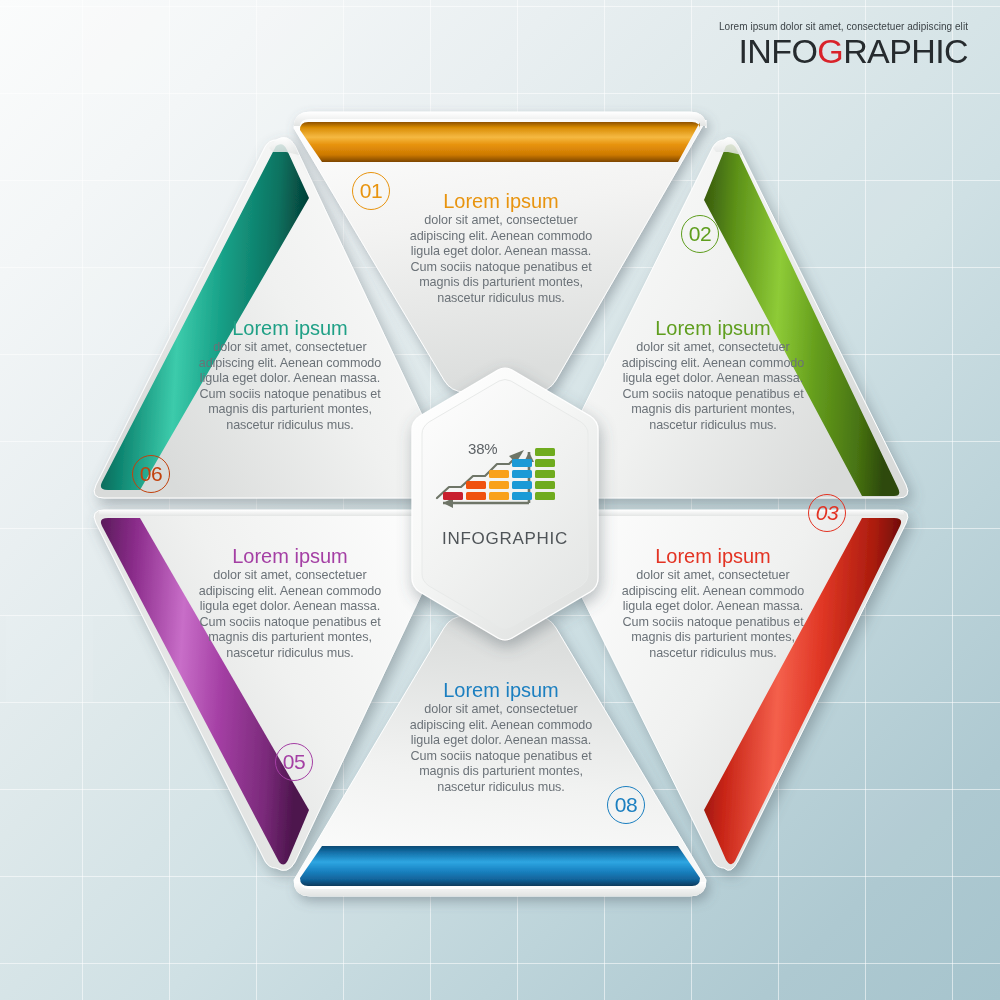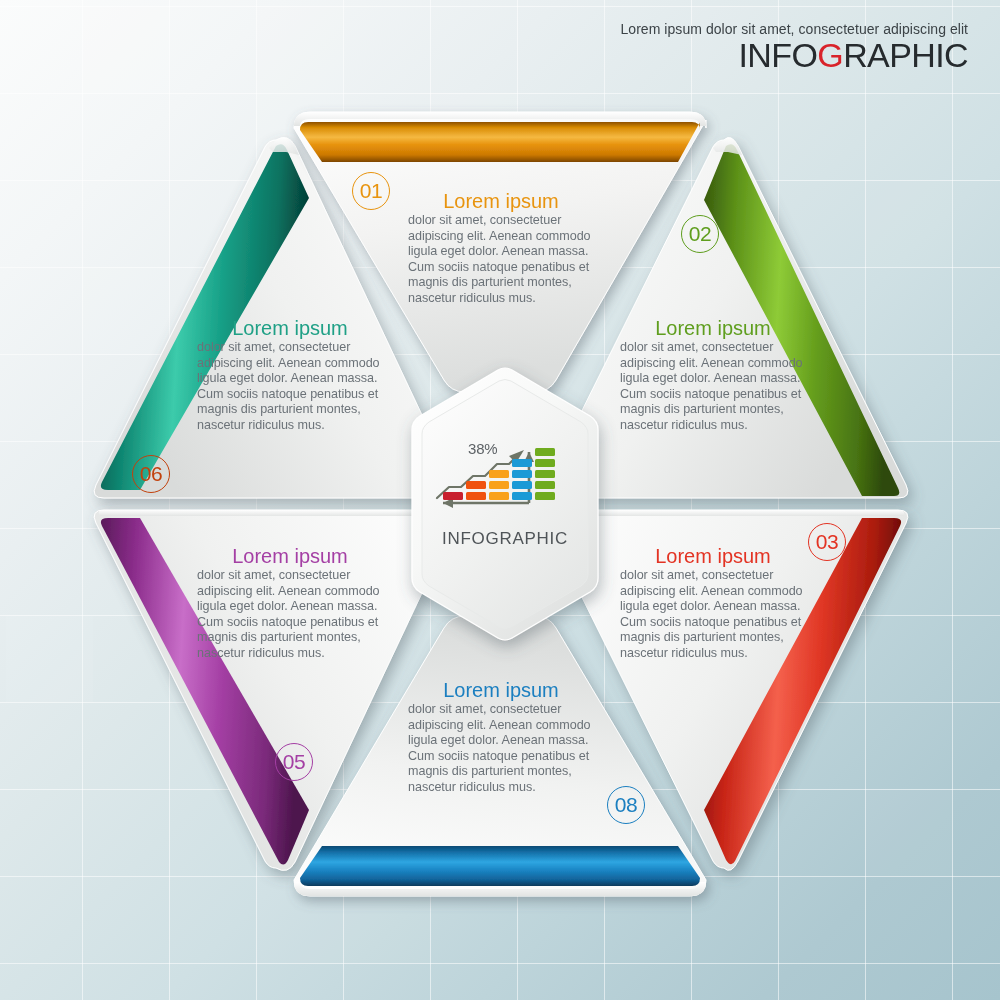--- a/index.html
+++ b/index.html
@@ -35,21 +35,21 @@
   #bg-blocks { position:absolute; inset:0; }
   .bgblk { position:absolute; background:rgba(255,255,255,.30); }
 
   
   #header {
     position:absolute; top:22px; right:32px;
     text-align:right; z-index:40;
     line-height:1;
   }
   #hdr-sub {
-    font-size:14px; color:#3c4347; letter-spacing:.05px;
+    font-size:10px; color:#3c4347; letter-spacing:.05px;
     margin-bottom:2px; display:block;
   }
   #hdr-main {
     font-size:34px; color:#262b2e; letter-spacing:-.6px;
     font-weight:400; display:block; line-height:1.02;
   }
   #hdr-main .g { color:#d9232a; }
   #hdr-elements {
     font-size:22px; color:#4b5256; letter-spacing:1.6px;
     display:block; margin-top:-5px; font-weight:300;
@@ -59,21 +59,21 @@
   #stage { position:absolute; left:0; top:0; width:1000px; height:1000px; }
   #svgwrap { position:absolute; left:0; top:0; }
 
   
   .panel { position:absolute; z-index:25; }
   .ptitle {
     font-size:20px; text-align:center; line-height:1.1;
     margin-bottom:1px; white-space:nowrap;
   }
   .pbody {
-    font-size:12.6px; color:#6b7278; text-align:left;
+    font-size:12.6px; color:#6b7278; text-align:center;
     line-height:1.24; letter-spacing:-.05px;
   }
   .numcircle {
     position:absolute; z-index:26;
     width:38px; height:38px; border-radius:50%;
     border:1.6px solid currentColor;
     display:flex; align-items:center; justify-content:center;
     font-size:21px; letter-spacing:-.5px;
     background:transparent;
   }
@@ -316,21 +316,21 @@
 <div class="panel" style="left:620px; top:317px; width:186px;">
   <div class="ptitle" style="color:#5f9e1e;">Lorem ipsum</div>
   <div class="pbody">dolor sit amet, consectetuer adipiscing elit. Aenean commodo ligula eget dolor. Aenean massa. Cum sociis natoque penatibus et magnis dis parturient montes, nascetur ridiculus mus.</div>
 </div>
 <div class="numcircle" style="left:681px; top:215px; color:#5f9e1e;">02</div>
 
 <div class="panel" style="left:620px; top:545px; width:186px;">
   <div class="ptitle" style="color:#e33323;">Lorem ipsum</div>
   <div class="pbody">dolor sit amet, consectetuer adipiscing elit. Aenean commodo ligula eget dolor. Aenean massa. Cum sociis natoque penatibus et magnis dis parturient montes, nascetur ridiculus mus.</div>
 </div>
-<div class="numcircle" style="left:808px; top:523px; color:#e33323;">03</div>
+<div class="numcircle" style="left:808px; top:494px; color:#e33323;font-style:italic;">03</div>
 
 <div class="panel" style="left:408px; top:679px; width:186px;">
   <div class="ptitle" style="color:#1b7fc0;">Lorem ipsum</div>
   <div class="pbody">dolor sit amet, consectetuer adipiscing elit. Aenean commodo ligula eget dolor. Aenean massa. Cum sociis natoque penatibus et magnis dis parturient montes, nascetur ridiculus mus.</div>
 </div>
 <div class="numcircle" style="left:607px; top:786px; color:#1b7fc0;">08</div>
 
 <div class="panel" style="left:197px; top:545px; width:186px;">
   <div class="ptitle" style="color:#a43fa4;">Lorem ipsum</div>
   <div class="pbody">dolor sit amet, consectetuer adipiscing elit. Aenean commodo ligula eget dolor. Aenean massa. Cum sociis natoque penatibus et magnis dis parturient montes, nascetur ridiculus mus.</div>

